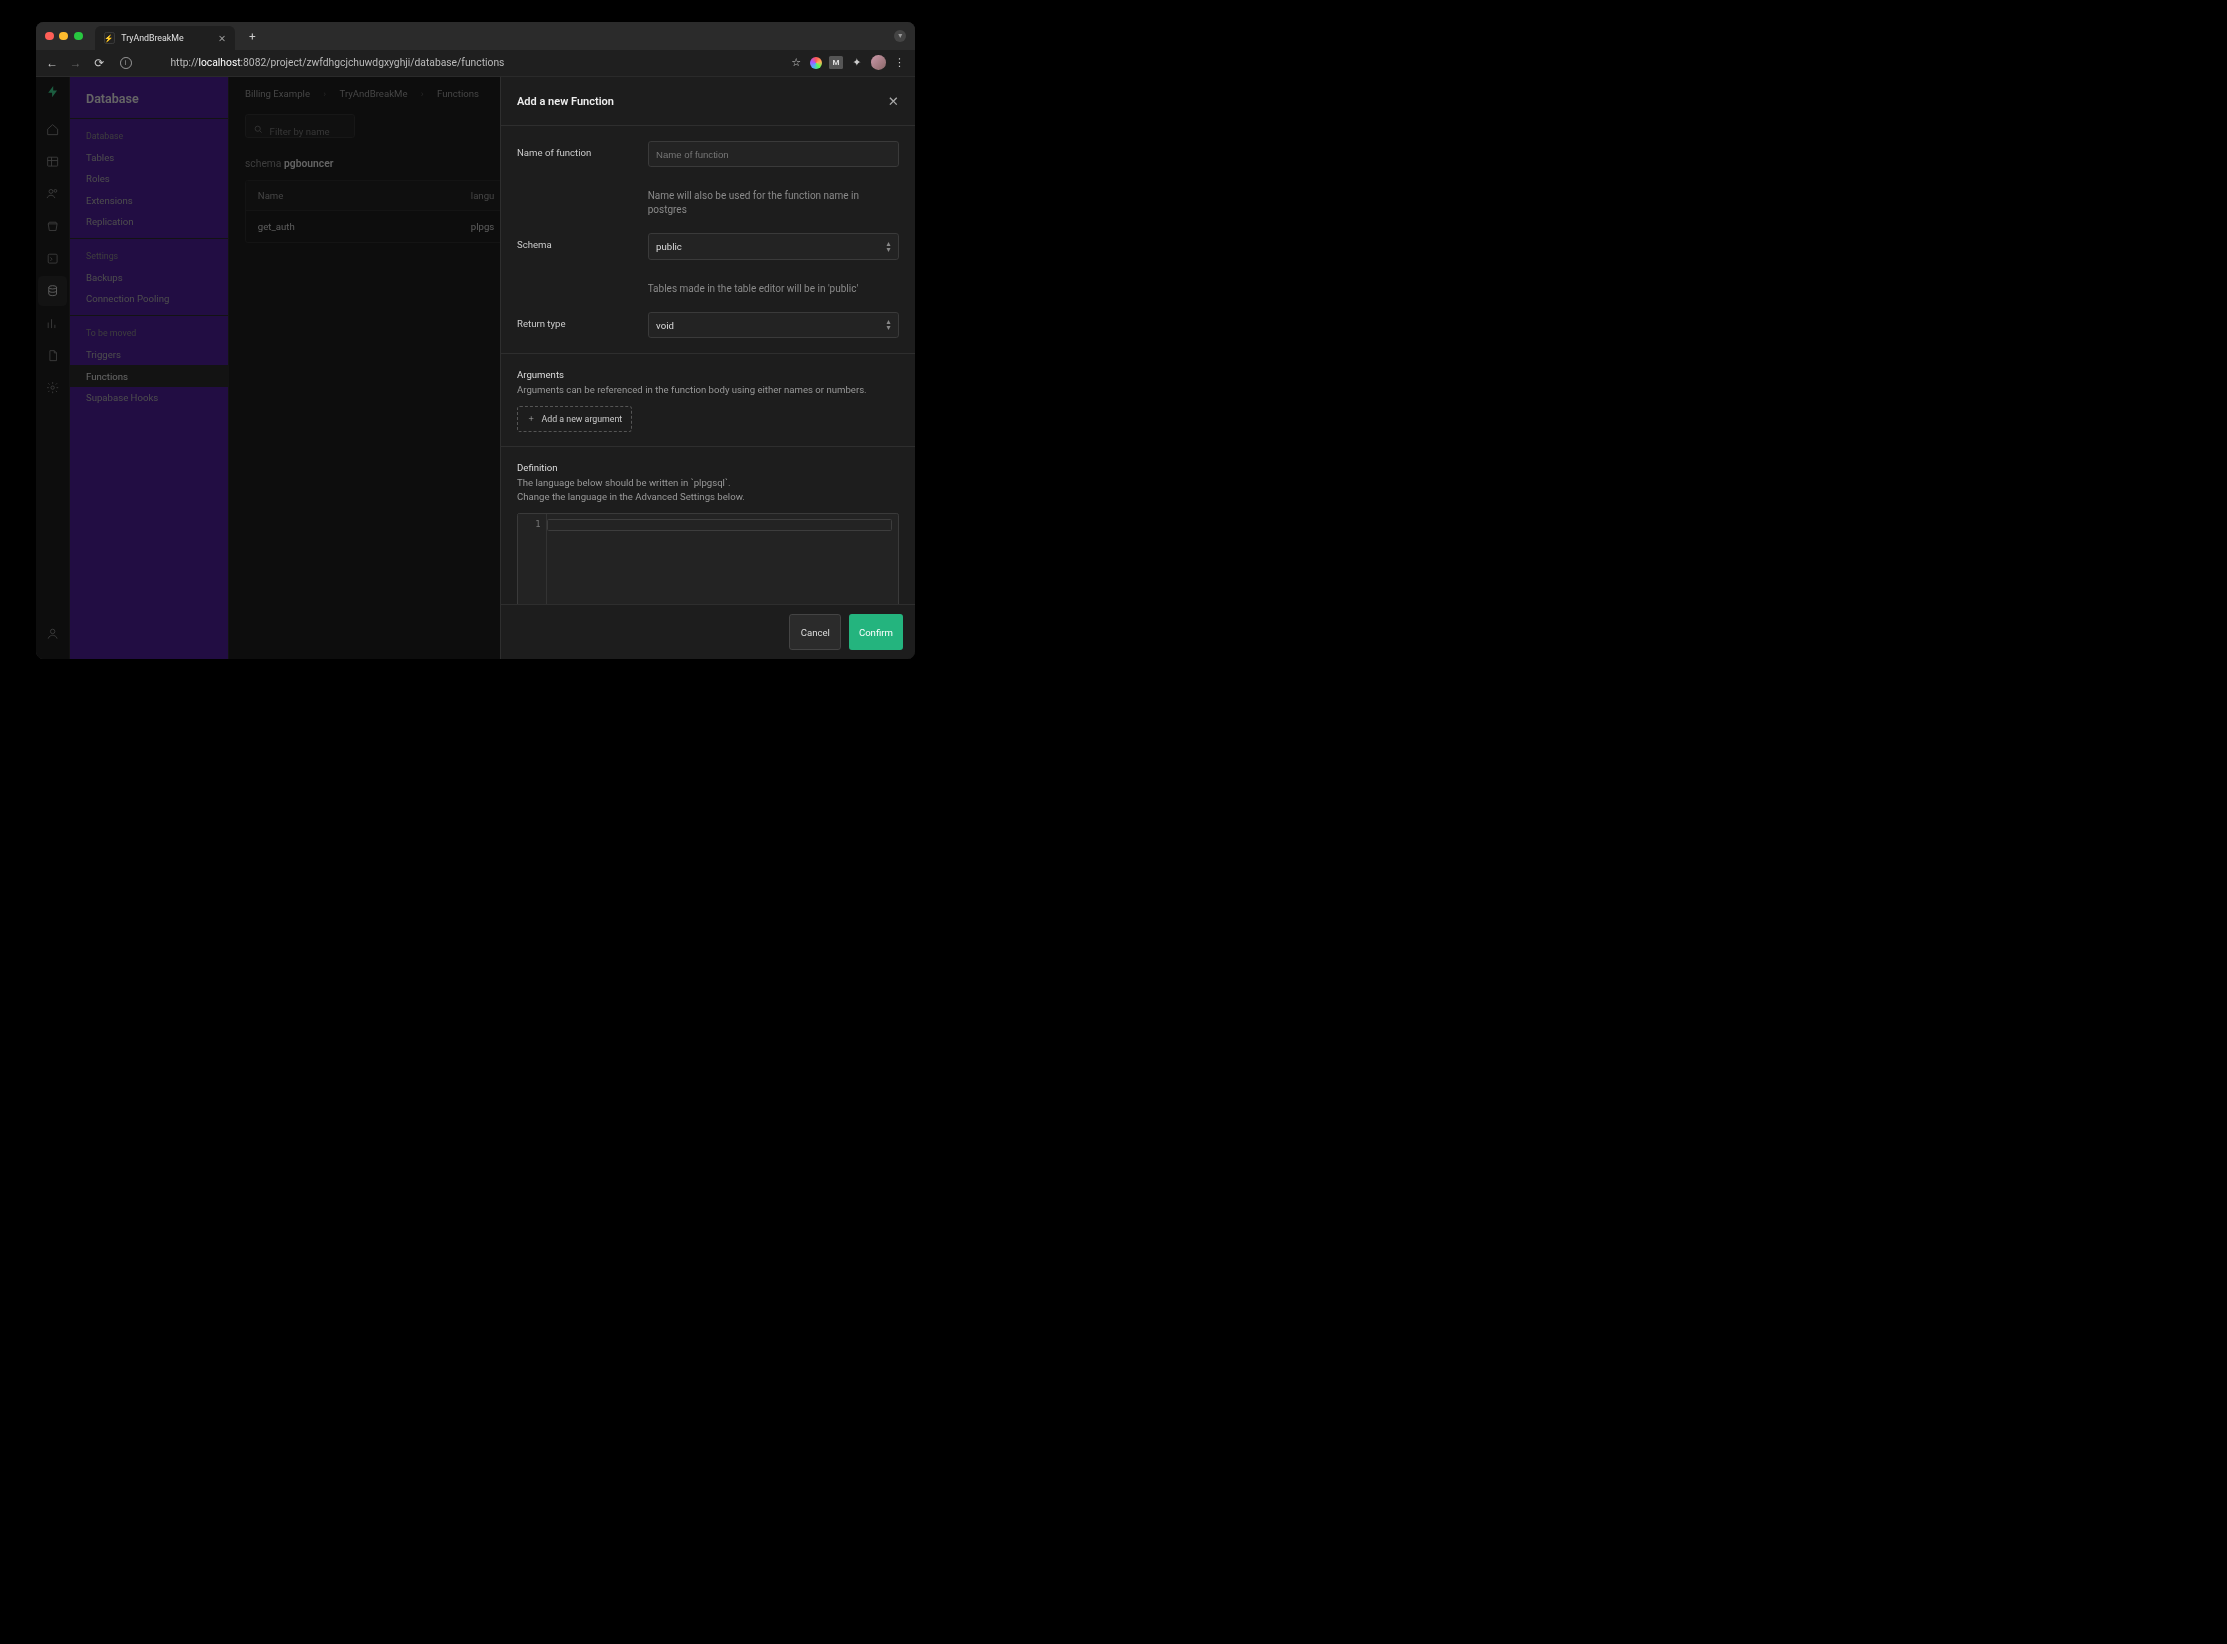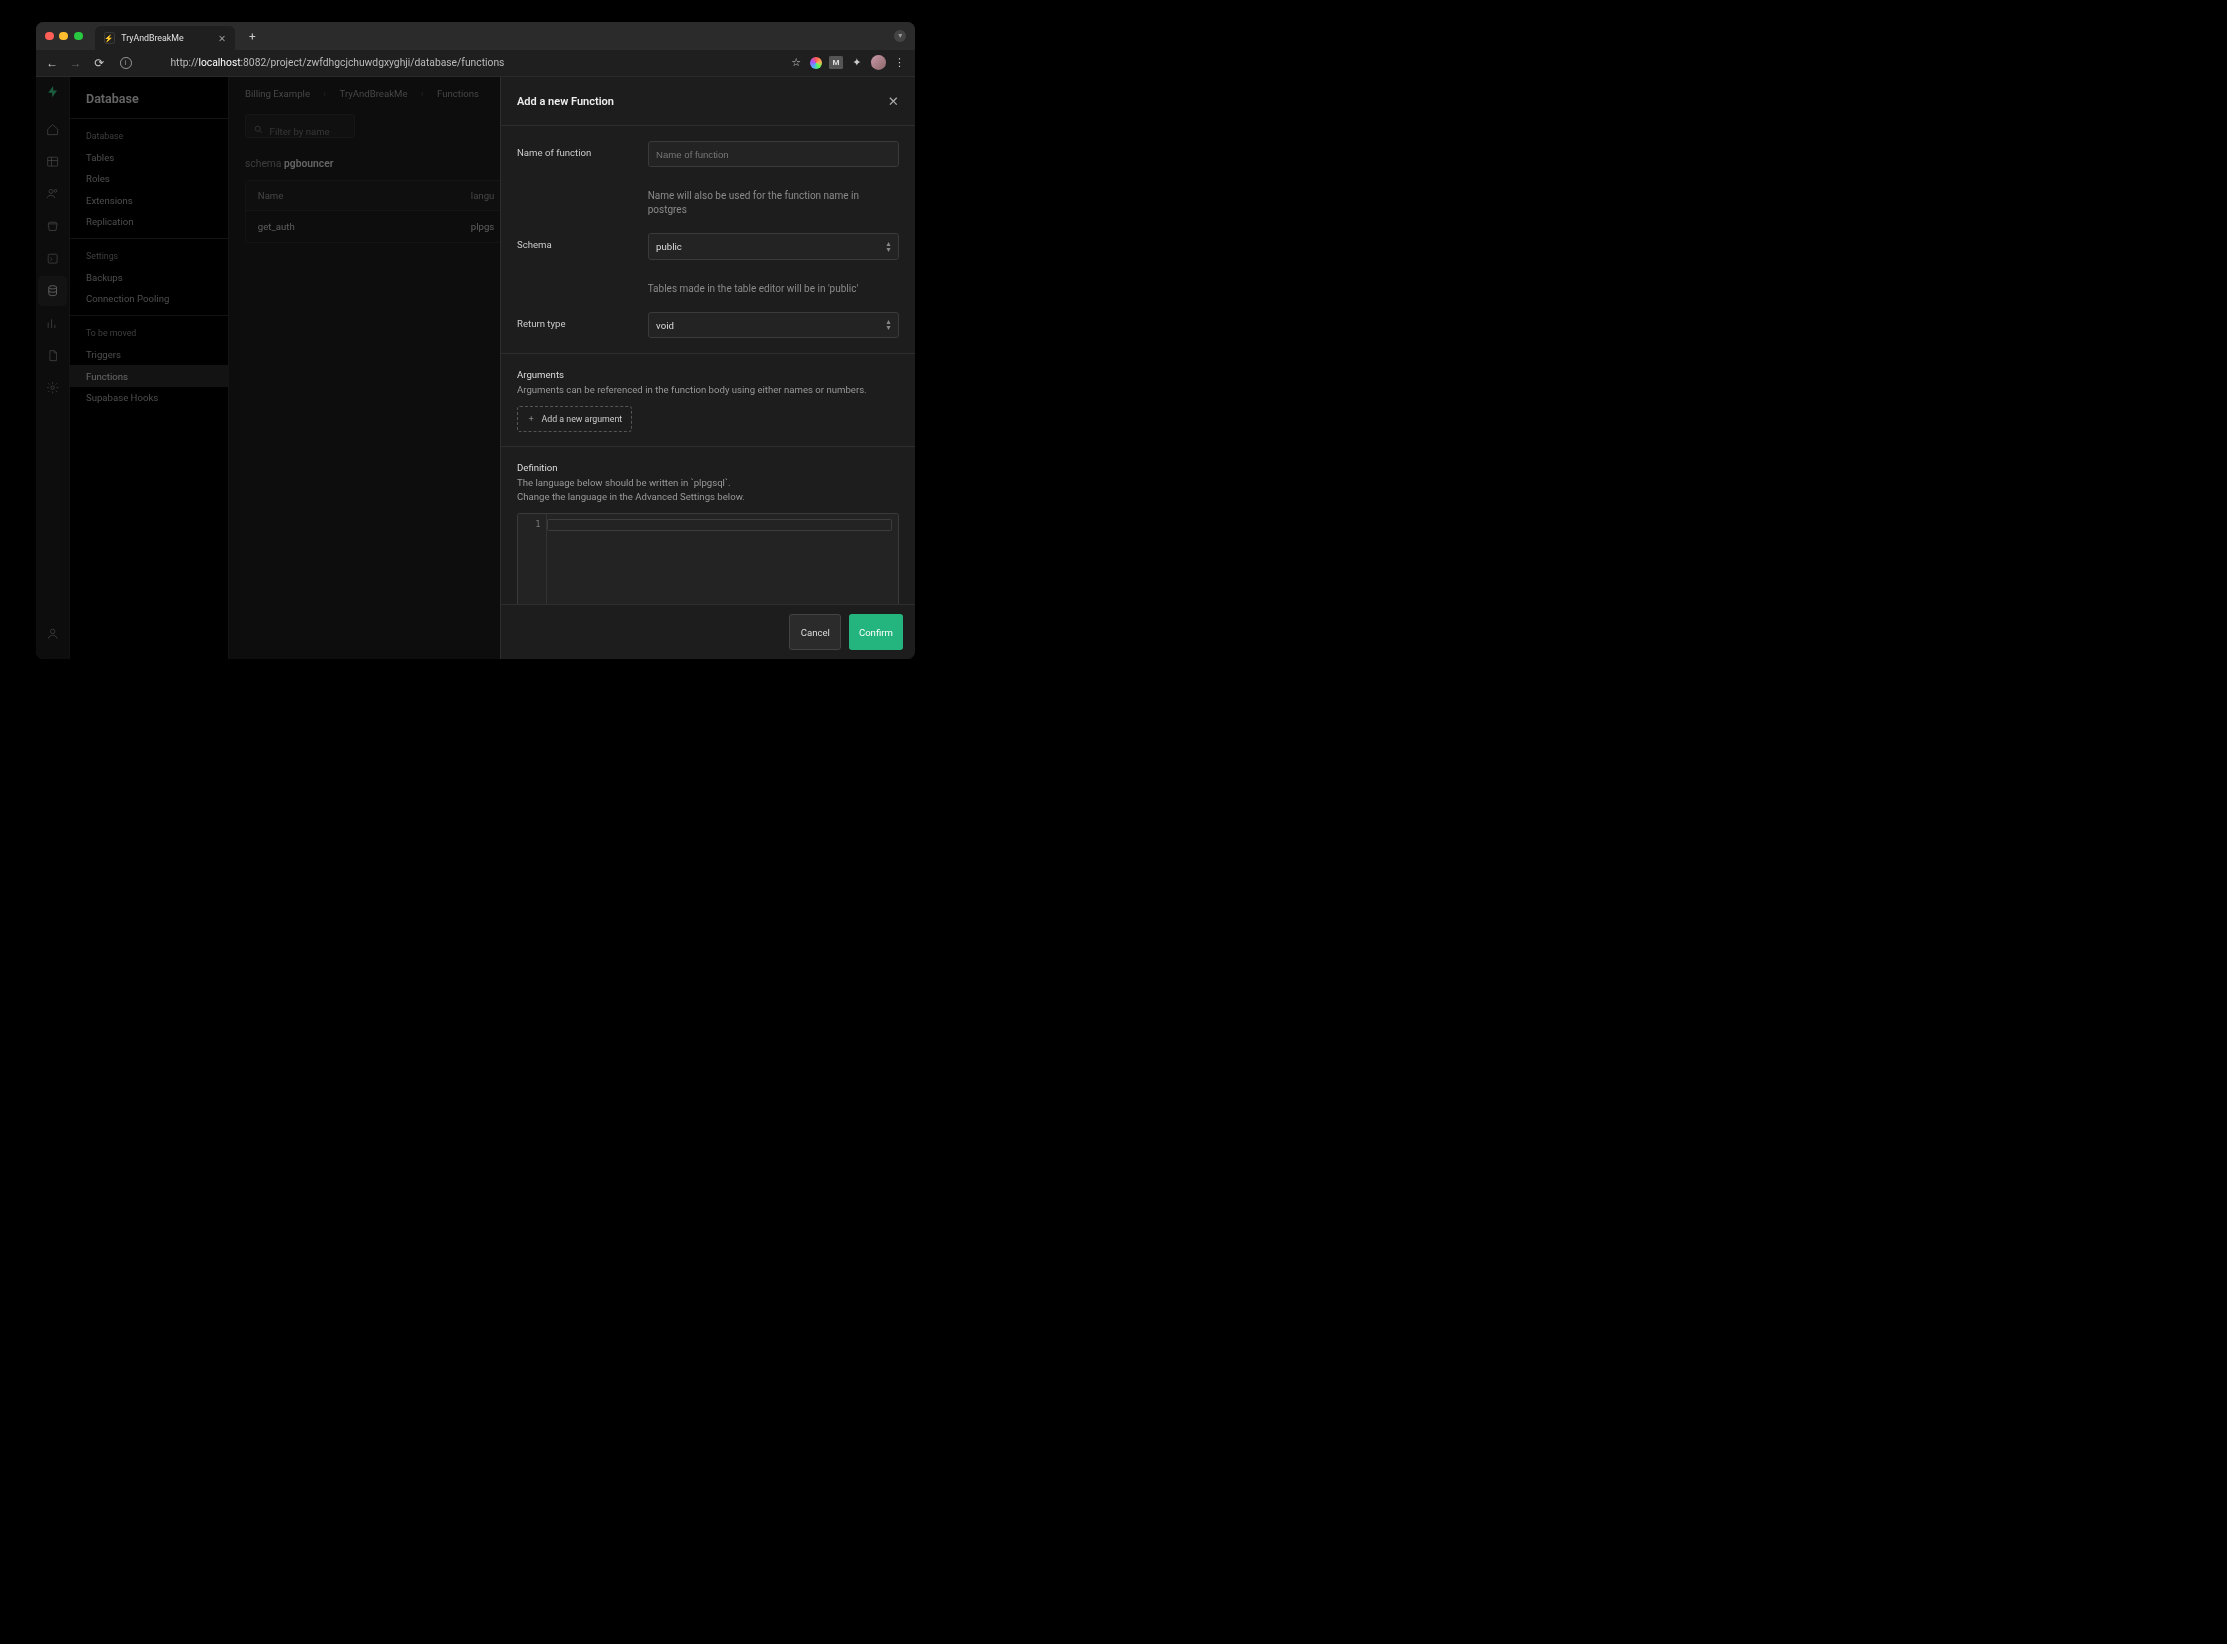--- a/index.html
+++ b/index.html
@@ -82,21 +82,21 @@
     width:34px; background:#1d1d1d; border-right:0.7px solid #2a2a2a;
     display:flex; flex-direction:column; align-items:center; padding-top:8.8px; gap:2.9px;
   }
   .rail .logo{ color:#3ecf8e; font-size:13.3px; margin-bottom:10.3px; cursor:pointer;}
   .rail .ri{ width:29.4px;height:29.4px;display:flex;align-items:center;justify-content:center;color:#888;cursor:pointer;border-radius:4.4px;}
   .rail .ri.sel{ background:#2a2a2a; color:#ddd;}
   .rail .bottom{margin-top:auto; margin-bottom:10.3px;}
 
   
   .sidebar{
-    width:159px; background:#000000; border-right:0.7px solid #2a2a2a;
+    width:159px; background:#4c1d95; border-right:0.7px solid #2a2a2a;
     padding:0; font-size:9.6px; color:#bbb;
   }
   .sidebar h1{ font-size:12.5px; font-weight:600; color:#e0e0e0; padding:14.7px 16px 11.8px;}
   .sb-sec{ padding:5.9px 0; border-top:0.7px solid #2a2a2a;}
   .sb-head{ padding:5.9px 16px; color:#888; font-size:8.8px;}
   .sb-item{ padding:5.2px 16px; color:#aaa; cursor:pointer;}
   .sb-item.sel{ background:#2a2a2a; color:#e0e0e0;}
 
   
   .main{ flex:1; background:#1d1d1d; position:relative; }

